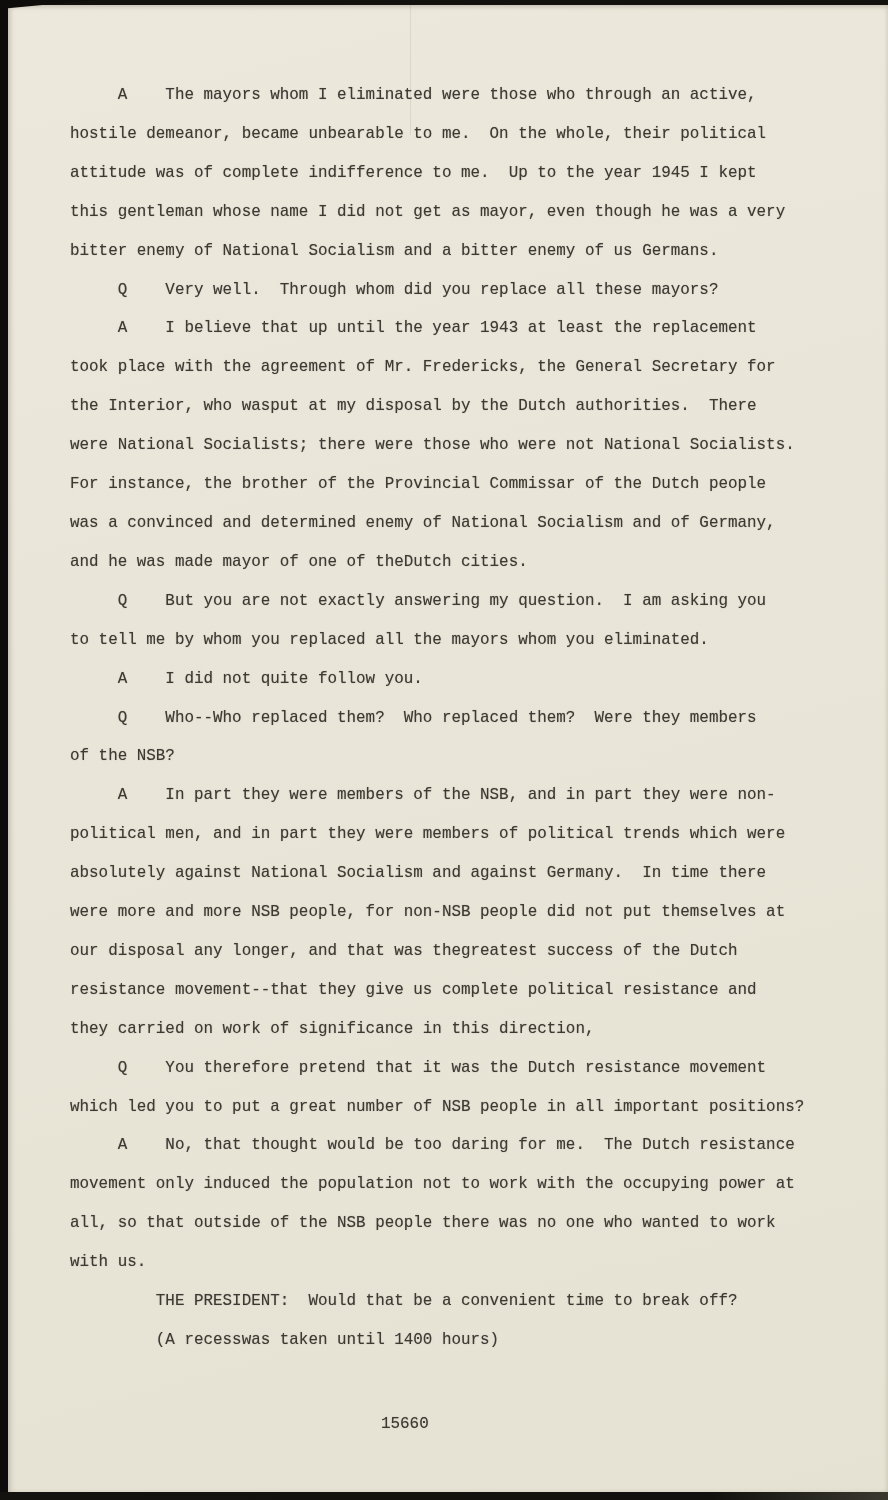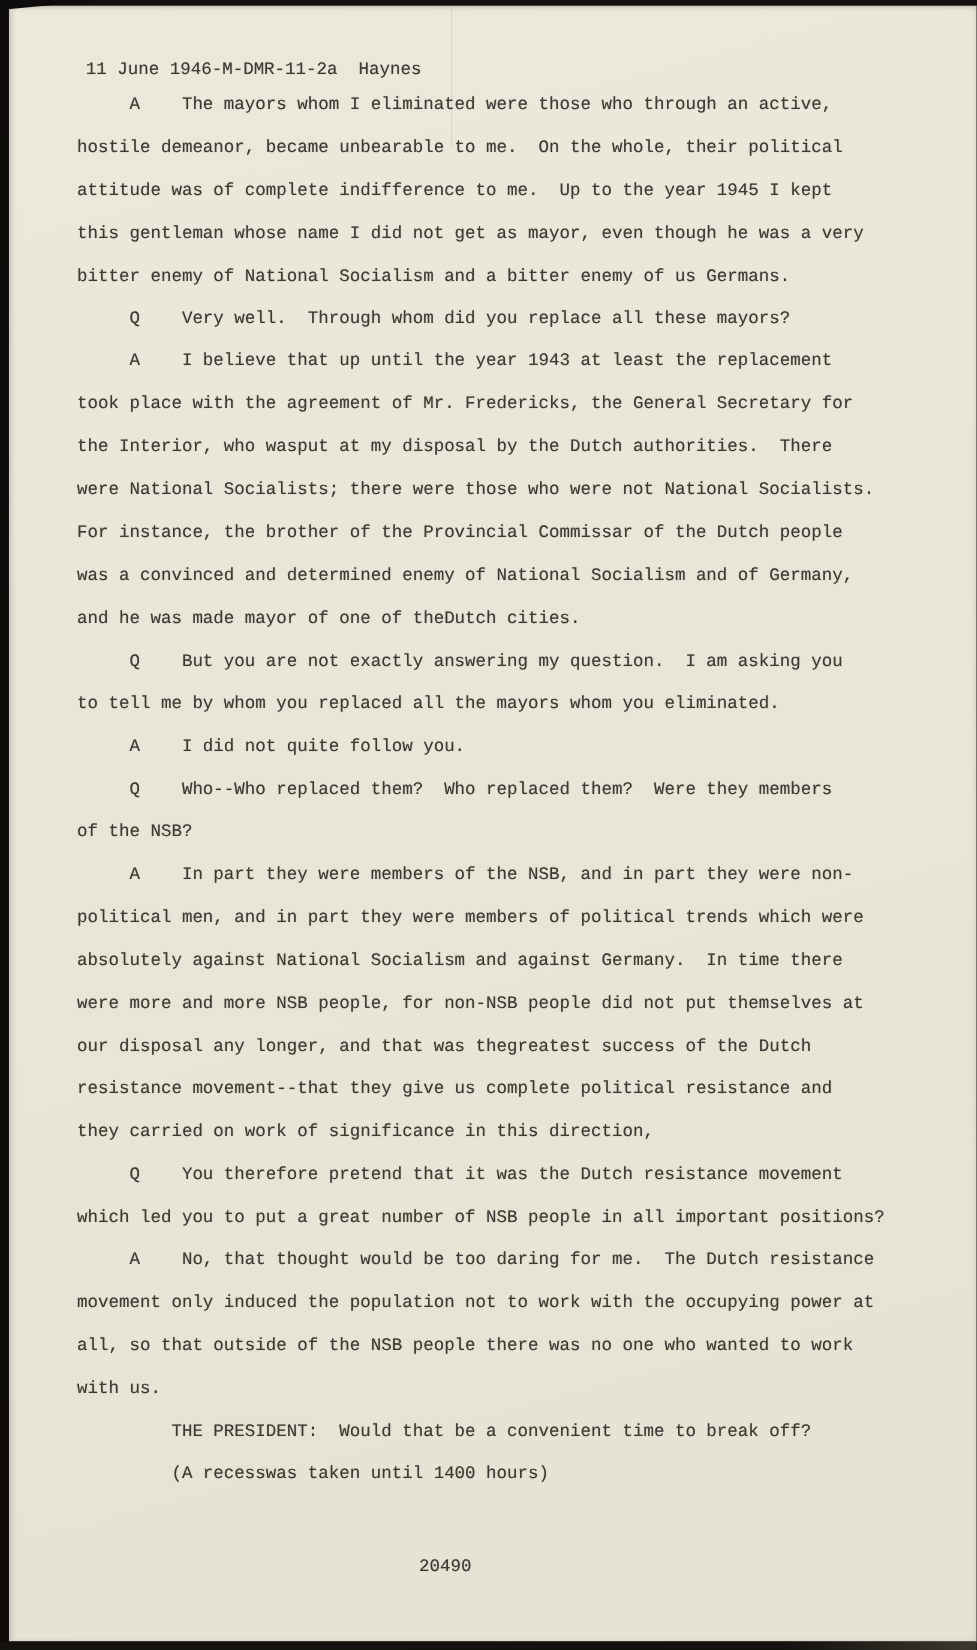--- a/index.html
+++ b/index.html
@@ -86,18 +86,17 @@
 <body>
 
 <div class="scan">
   <div class="paper"></div>
   <div class="border-left"></div>
   <div class="border-top"></div>
   <div class="corner-wedge"></div>
   <div class="border-bottom"></div>
   <div class="crease"></div>
 
-  <div class="typed header-line">11 June 1946-M-DMR-11-2a  Haynes</div>
 
   <div class="typed body-lines" id="body-lines"><div class="line">     A    The mayors whom I eliminated were those who through an active,</div><div class="line">hostile demeanor, became unbearable to me.  On the whole, their political</div><div class="line">attitude was of complete indifference to me.  Up to the year 1945 I kept</div><div class="line">this gentleman whose name I did not get as mayor, even though he was a very</div><div class="line">bitter enemy of National Socialism and a bitter enemy of us Germans.</div><div class="line">     Q    Very well.  Through whom did you replace all these mayors?</div><div class="line">     A    I believe that up until the year 1943 at least the replacement</div><div class="line">took place with the agreement of Mr. Fredericks, the General Secretary for</div><div class="line">the Interior, who wasput at my disposal by the Dutch authorities.  There</div><div class="line">were National Socialists; there were those who were not National Socialists.</div><div class="line">For instance, the brother of the Provincial Commissar of the Dutch people</div><div class="line">was a convinced and determined enemy of National Socialism and of Germany,</div><div class="line">and he was made mayor of one of theDutch cities.</div><div class="line">     Q    But you are not exactly answering my question.  I am asking you</div><div class="line">to tell me by whom you replaced all the mayors whom you eliminated.</div><div class="line">     A    I did not quite follow you.</div><div class="line">     Q    Who--Who replaced them?  Who replaced them?  Were they members</div><div class="line">of the NSB?</div><div class="line">     A    In part they were members of the NSB, and in part they were non-</div><div class="line">political men, and in part they were members of political trends which were</div><div class="line">absolutely against National Socialism and against Germany.  In time there</div><div class="line">were more and more NSB people, for non-NSB people did not put themselves at</div><div class="line">our disposal any longer, and that was thegreatest success of the Dutch</div><div class="line">resistance movement--that they give us complete political resistance and</div><div class="line">they carried on work of significance in this direction,</div><div class="line">     Q    You therefore pretend that it was the Dutch resistance movement</div><div class="line">which led you to put a great number of NSB people in all important positions?</div><div class="line">     A    No, that thought would be too daring for me.  The Dutch resistance</div><div class="line">movement only induced the population not to work with the occupying power at</div><div class="line">all, so that outside of the NSB people there was no one who wanted to work</div><div class="line">with us.</div><div class="line">         THE PRESIDENT:  Would that be a convenient time to break off?</div><div class="line">         (A recesswas taken until 1400 hours)</div></div>
 
-  <div class="typed page-number">20490</div>
+  <div class="typed page-number">15660</div>
 </div>
 
 </body></html>

